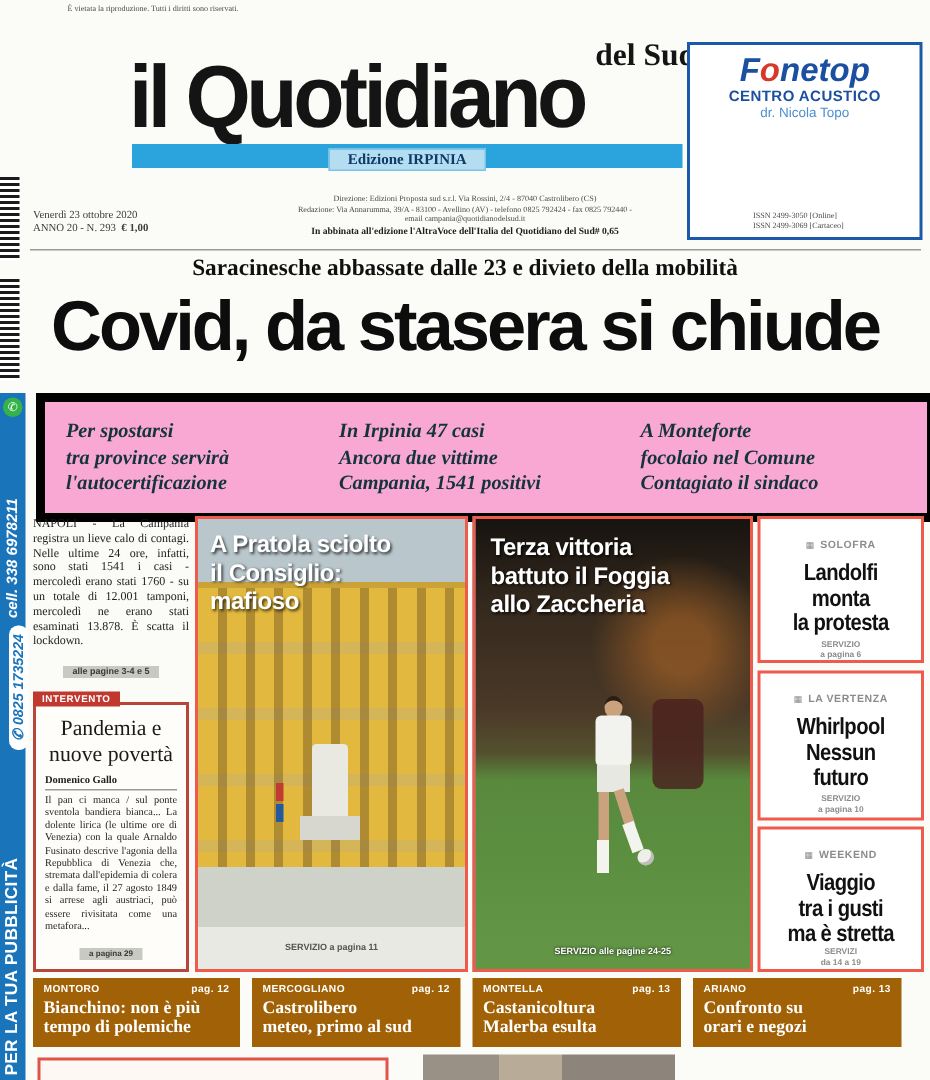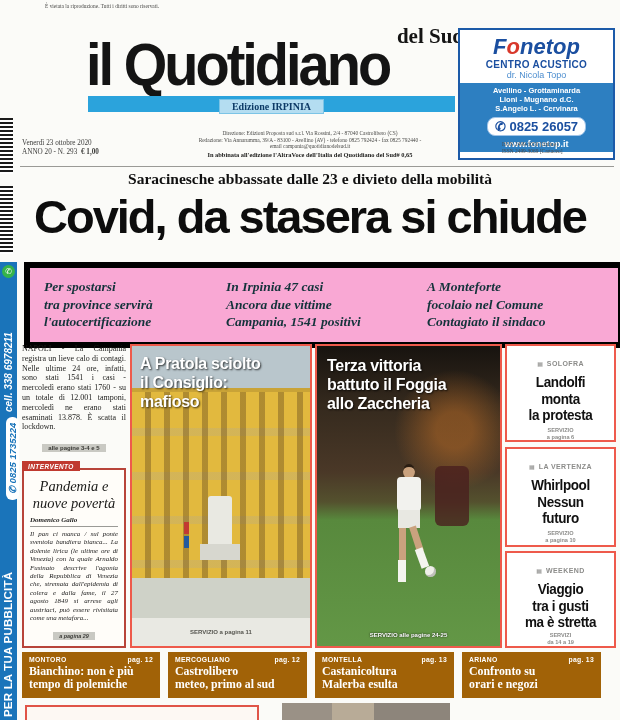--- a/index.html
+++ b/index.html
@@ -25,21 +25,21 @@
   .tiny{font-size:5.4px;color:#4a4a48;line-height:6.6px;}
   .issue-line{font-size:7.2px;color:#3c3c3a;line-height:9px;}
   
   .kicker{font-weight:bold;font-size:15.5px;color:#101010;}
   .main-headline{font-family:"Liberation Sans",sans-serif;font-weight:bold;font-size:47px;letter-spacing:-2px;color:#0d0d0d;white-space:nowrap;transform:scale(1.0,1.25);transform-origin:center top;}
   .band{background:#f9a8d4;border:6px solid #000000;}
   .band-col{font-weight:bold;font-style:italic;font-size:13.5px;line-height:17.5px;color:#14333b;}
   
   .lead-body{font-size:8px;line-height:9.8px;color:#1c1c1a;text-align:justify;}
   .pill{background:#c9c9c3;color:#3a3a36;font-family:"Liberation Sans",sans-serif;font-weight:bold;font-size:6px;padding:1px 6px;display:inline-block;}
-  .intervento{border:2px solid #b8443a;background:#fffdf9;font-style:italic;}
+  .intervento{border:2px solid #b8443a;background:#fffdf9;}
   .intervento-label{background:#c0392f;color:#fff;font-family:"Liberation Sans",sans-serif;font-weight:bold;font-size:6.5px;padding:1.5px 6px;letter-spacing:.4px;}
   .intervento-title{font-size:14.5px;line-height:17px;color:#1a1a18;text-align:center;}
   .intervento-author{font-weight:bold;font-size:7px;color:#222;border-bottom:1px solid #9a9a96;padding-bottom:2px;}
   .intervento-body{font-size:6.9px;line-height:8.4px;text-align:justify;color:#222;}
   
   .photo-box{border:2.5px solid #ee5a4b;overflow:hidden;background:#888;}
   .photo-head{font-family:"Liberation Sans",sans-serif;font-weight:bold;font-size:16px;line-height:19px;color:#fff;text-shadow:1px 1px 2px rgba(0,0,0,.75);letter-spacing:-.3px;}
   .photo-caption{font-family:"Liberation Sans",sans-serif;font-weight:bold;font-size:6px;}
   
   .rail-box{border:2px solid #ee5a4b;background:#fff;text-align:center;}
@@ -73,29 +73,20 @@
   <div class="abs edition-bar" style="left:88px;top:96px;width:367px;height:16px;text-align:center;">
     <span class="edition-box" style="margin-top:1px;"><span>Edizione</span>&nbsp;<b>IRPINIA</b></span>
   </div>
 
   <div class="abs fonetop" style="left:458px;top:28px;width:153px;height:128px;">
     <div style="padding-top:5px;">
       <span class="fonetop-brand"><span>F</span><span class="fonetop-o">o</span><span>netop</span></span>
     </div>
     <div class="fonetop-tag">CENTRO ACUSTICO</div>
     <div class="fonetop-doc">dr. Nicola Topo</div>
-    <div class="fonetop-blue" style="margin-top:3px;padding:3px 0 4px 0;height:62px;">
-      <div class="fonetop-town">Avellino - Grottaminarda</div>
-      <div class="fonetop-town">Lioni - Mugnano d.C.</div>
-      <div class="fonetop-town">S.Angelo L. - Cervinara</div>
-      <div style="margin-top:4px;">
-        <span class="fonetop-phonebox"><span>✆</span> <span>0825 26057</span></span>
-      </div>
-      <div class="fonetop-url" style="margin-top:3px;">www.fonetop.it</div>
-    </div>
   </div>
 
   <div class="abs barcode" style="left:0;top:118px;width:13px;height:56px;"></div>
   <div class="abs barcode" style="left:0;top:186px;width:13px;height:68px;"></div>
 
   <div class="abs" style="left:22px;top:139px;width:120px;">
     <div class="issue-line">Venerdì 23 ottobre 2020</div>
     <div class="issue-line"><span>ANNO 20 - N. 293</span>&nbsp;&nbsp;<b>€ 1,00</b></div>
   </div>
   <div class="abs" style="left:160px;top:130px;width:300px;text-align:center;">

